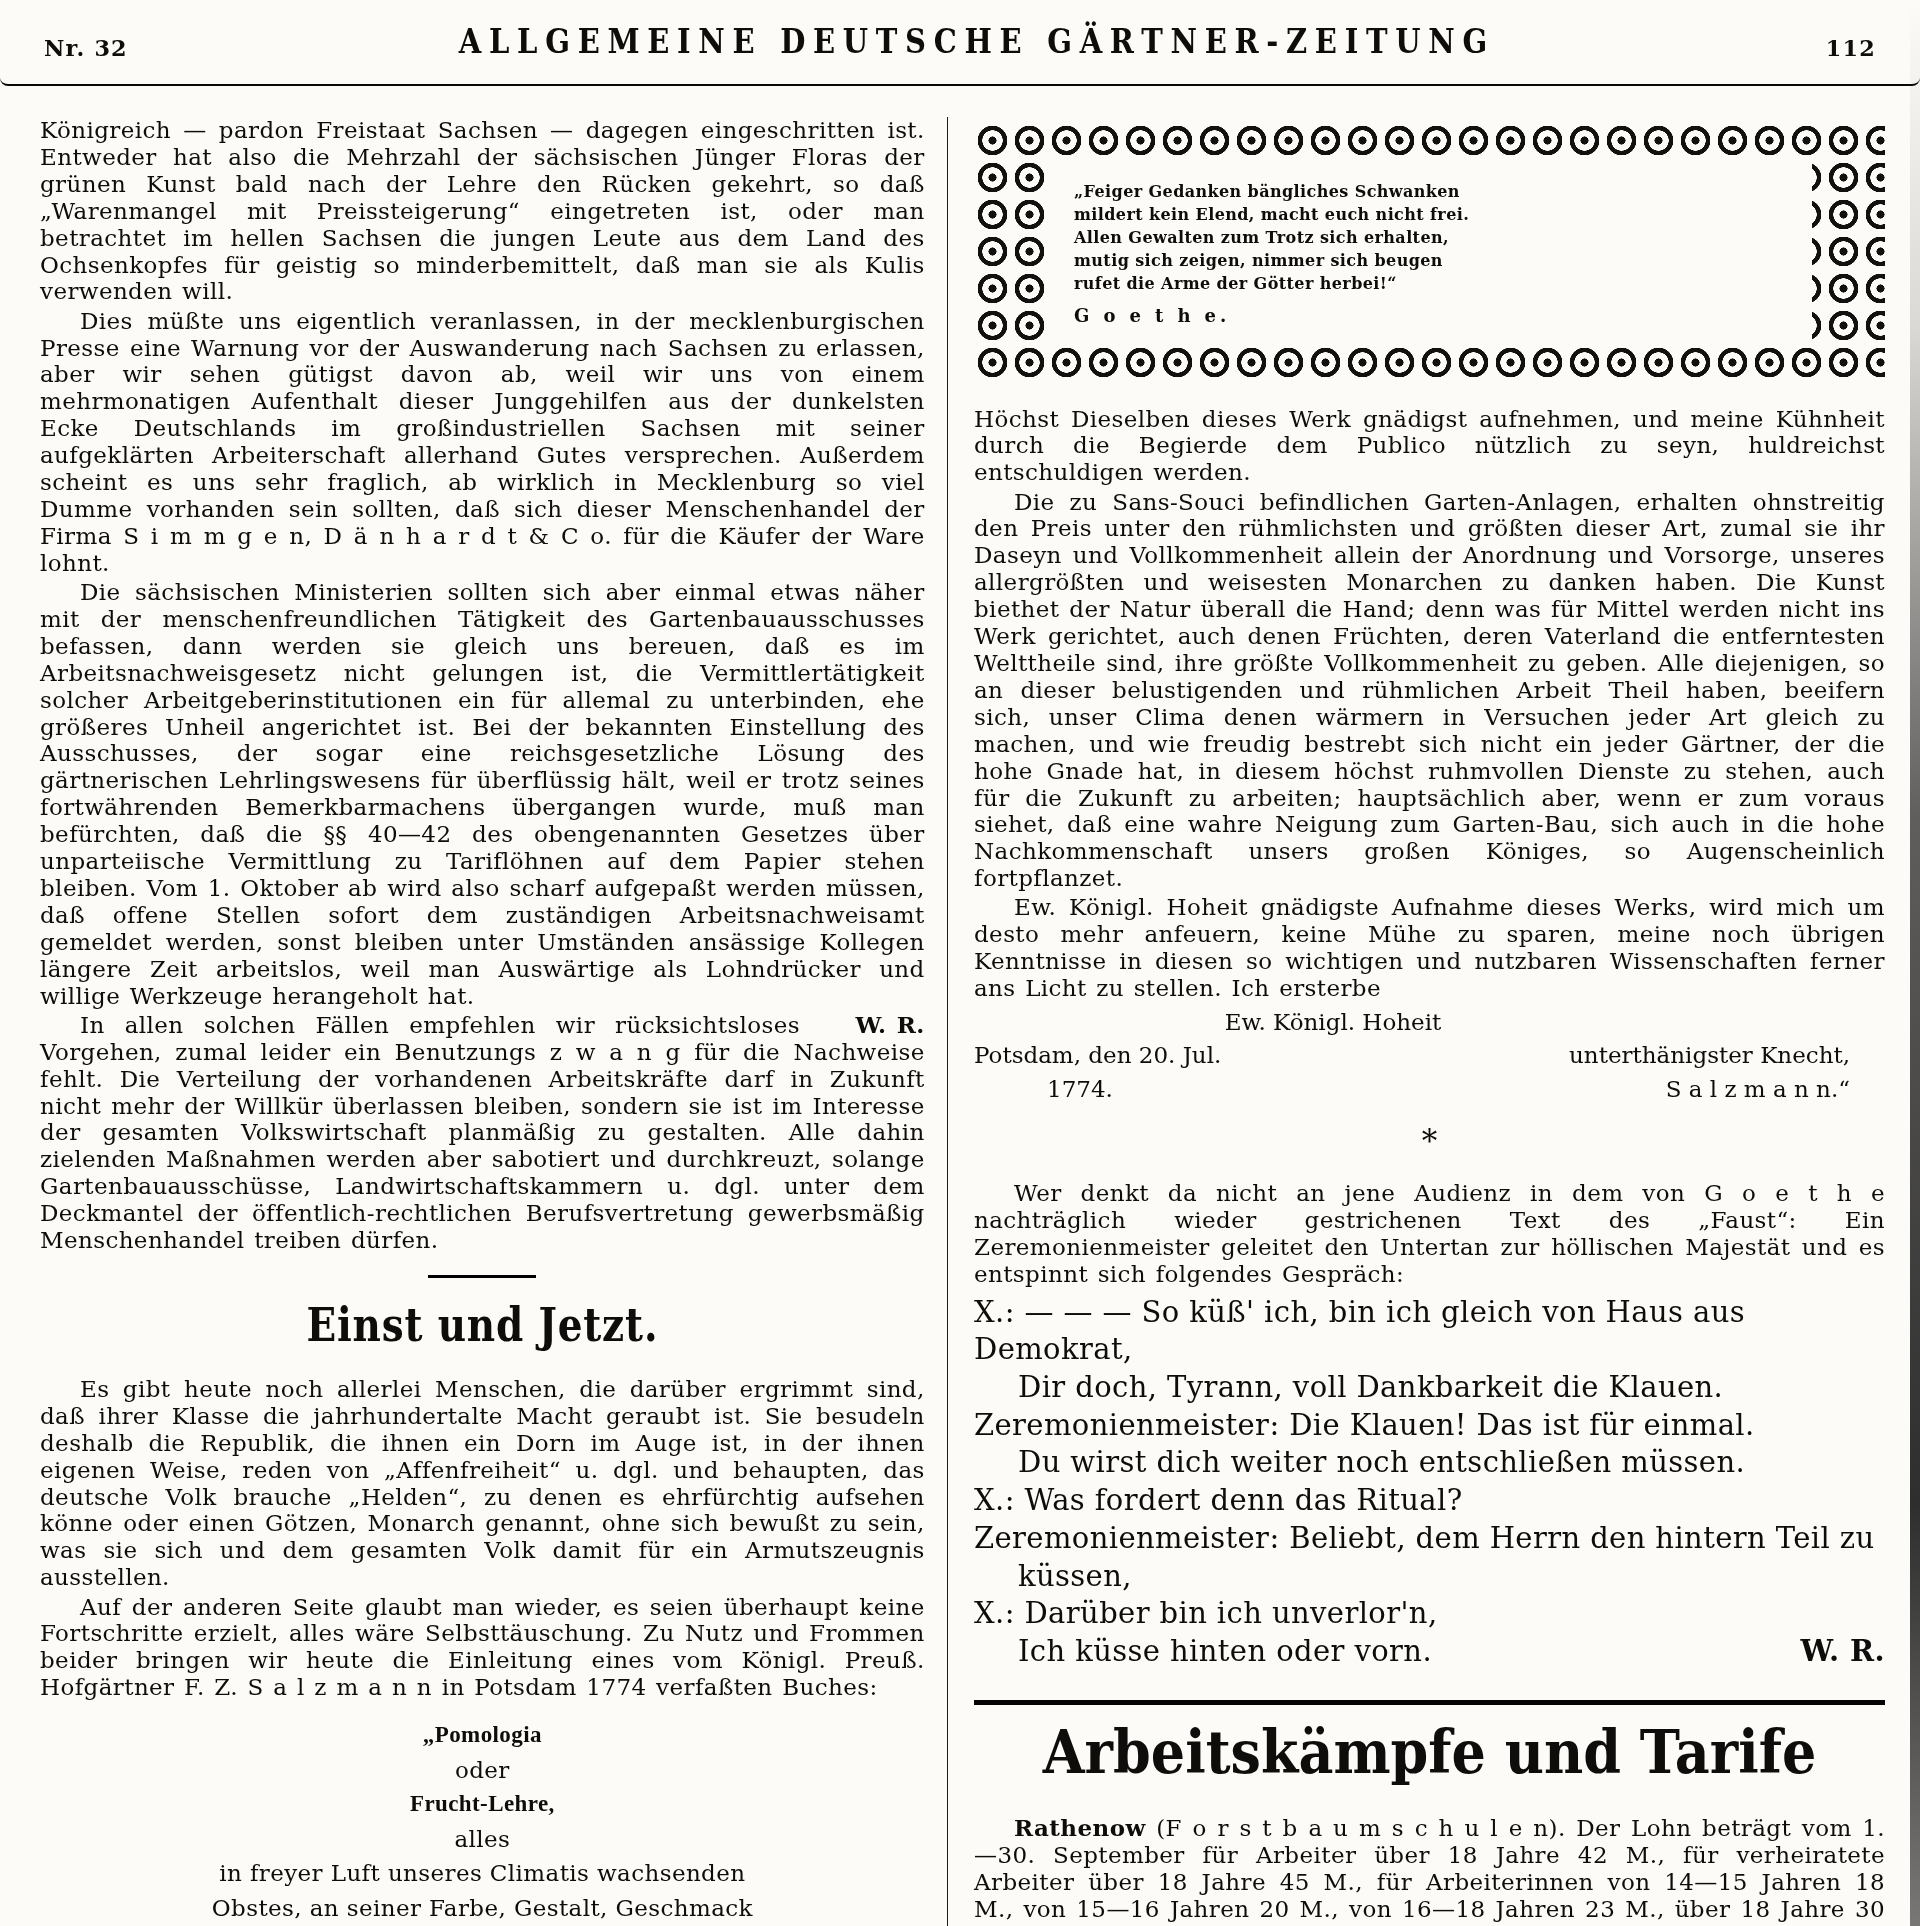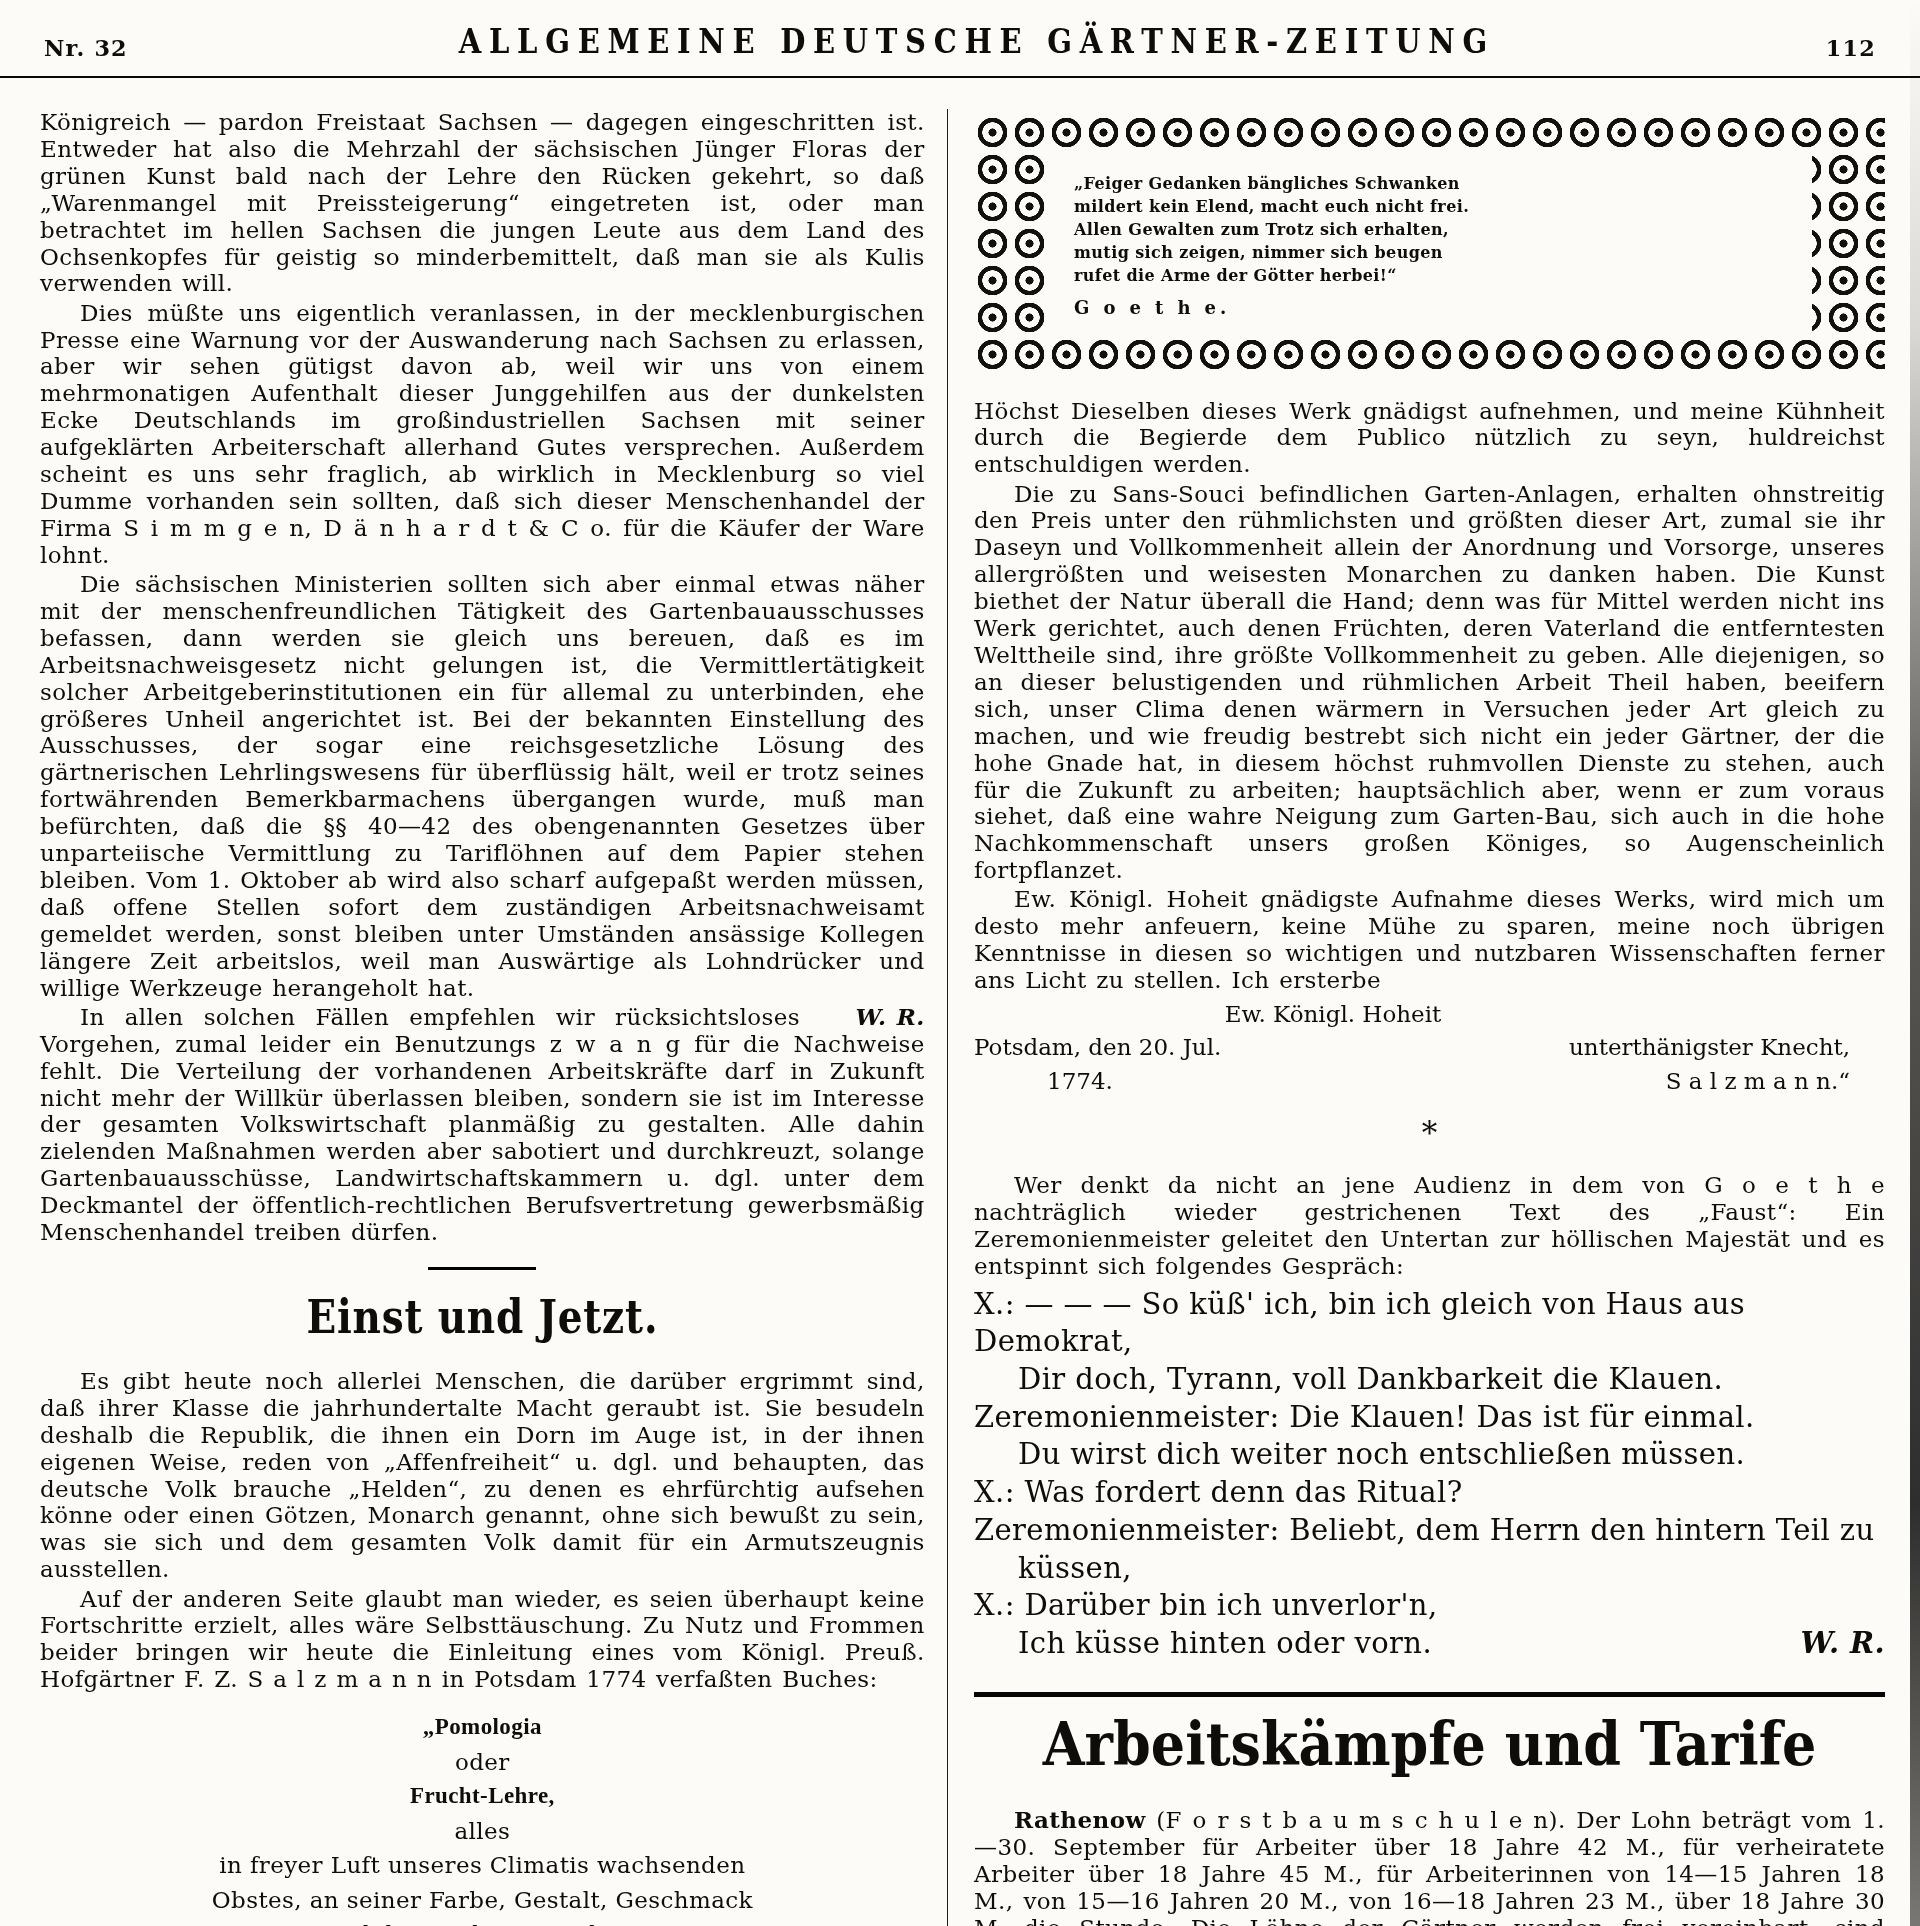--- a/index.html
+++ b/index.html
@@ -7,22 +7,23 @@
     width: 1920px; height: 2730px;
     background: #fcfbf7;
     color: #0e0d0b;
     font-family: "DejaVu Serif", "Liberation Serif", serif;
     overflow: hidden;
     position: relative;
   }
   
   .masthead {
     display: flex; align-items: flex-end; justify-content: space-between;
-    padding: 27px 44px 15px 44px;
+    padding: 27px 44px 23px 44px;
     border-bottom: 2.7px solid #090909;
+    border-radius: 8px;
   }
   .issue-no, .page-no { font-size: 22.3px; font-weight: bold; letter-spacing: 1.2px; }
   .paper-title {
     font-size: 29px; font-weight: bold; letter-spacing: 7.7px;
     transform: scaleY(1.15); transform-origin: bottom;
     white-space: nowrap;
   }
   
   .content {
     display: flex;
@@ -31,21 +32,21 @@
   }
   .col-left  { width: 907px; padding-right: 22.3px; box-sizing: border-box; }
   .col-right { flex: 1; border-left: 1.9px solid #1c1b18; padding-left: 26px; box-sizing: border-box; }
   .para {
     font-size: 23px; line-height: 1.17;
     text-align: justify;
     margin: 0 0 2.3px 0;
     word-spacing: 1.9px; letter-spacing: 0.4px;
   }
   .indent { text-indent: 40px; }
-  .sig { float: right; font-weight: bold; padding-left: 15.4px; font-style: italic; }
+  .sig { float: right; font-weight: bold; padding-left: 15.4px; }
   
   .short-rule { width: 108px; border-top: 3.1px solid #000; margin: 21px auto 3.9px auto; }
   .headline-1 {
     font-size: 39px; font-weight: bold; text-align: center;
     margin: 23px 0 29px 0;
     transform: scaleY(1.18); transform-origin: center;
     letter-spacing: 0.8px;
   }
   
   .book-block { text-align: center; font-size: 23px; line-height: 1.5; margin: 17.3px 0 13.5px 0; }

